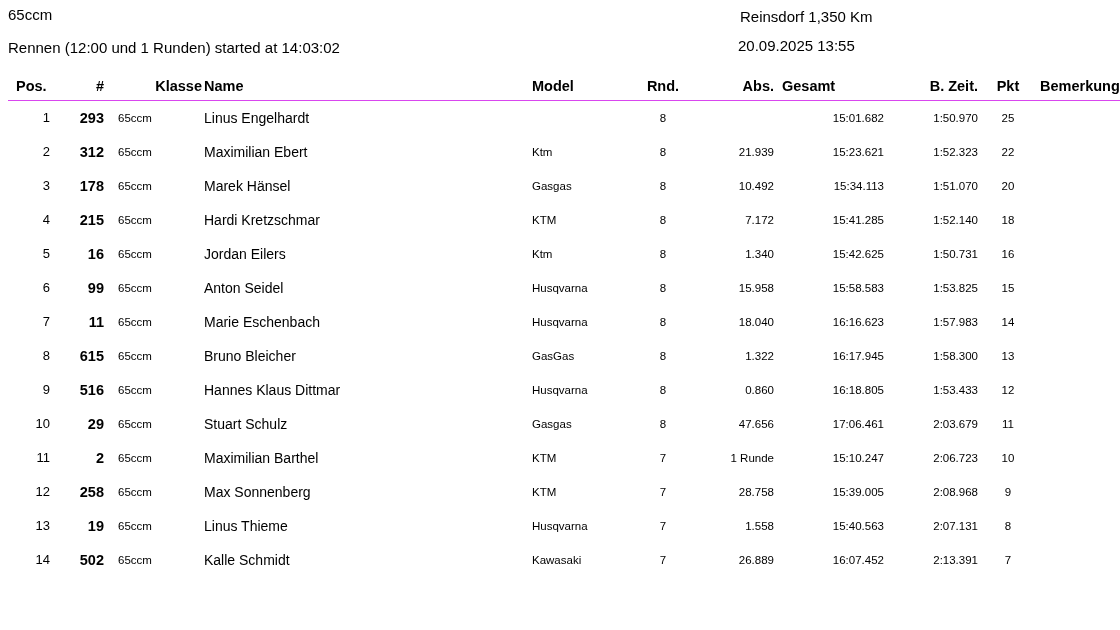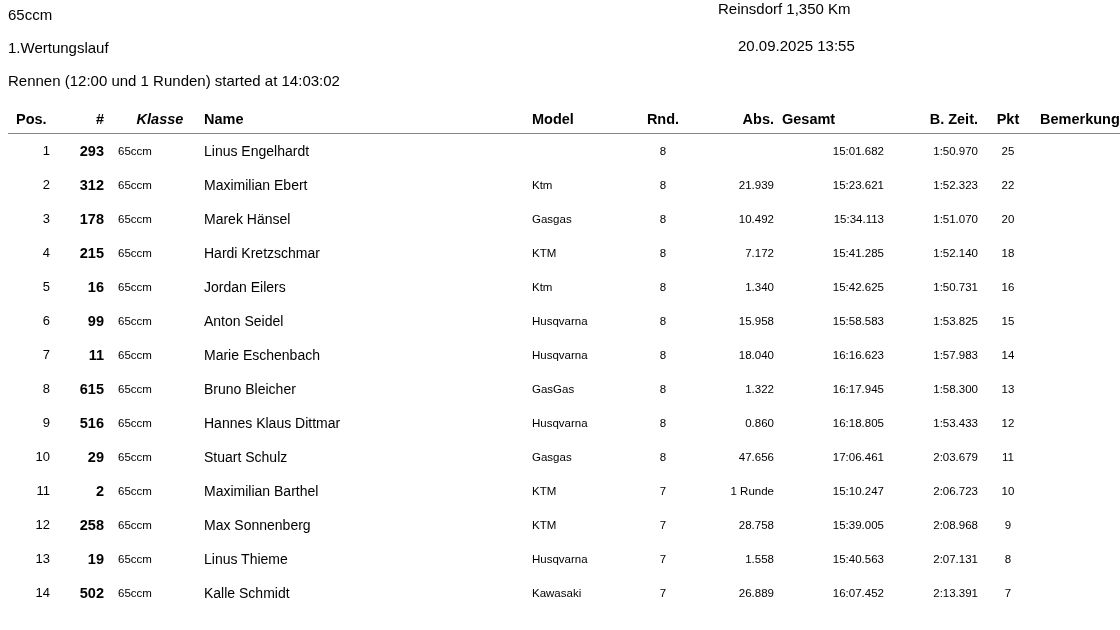--- a/index.html
+++ b/index.html
@@ -40,21 +40,21 @@
   }
   .hdr-right {
     position: absolute;
     left: 710px;
     font-size: 15px;
     white-space: nowrap;
   }
   .row1 { margin-top: 2px; }
   .row2 { margin-top: 8px; }
   .row3 { margin-top: 8px; }
-  .hdr-right.r1 { top: 0; }
+  .hdr-right.r1 { top: 8px; margin-left: 22px; }
   .hdr-right.r2 { top: 37px; left: 730px; }
 
   
   table.results {
     width: 1104px;
     border-collapse: collapse;
     margin-top: 14px;
     table-layout: fixed;
   }
   table.results thead th {
@@ -80,42 +80,39 @@
   .c-model  { width: 100px; text-align: left; font-size: 11.5px; margin-top: 8px; }
   .c-rnd    { width: 62px;  text-align: center; font-size: 11.5px; }
   .c-abs    { width: 88px;  text-align: right; padding-right: 8px !important; font-size: 11.5px; }
   .c-gesamt { width: 110px; text-align: right; padding-right: 8px !important; font-size: 11.5px; }
   .c-bzeit  { width: 92px;  text-align: right; padding-right: 6px !important; font-size: 11.5px; }
   .c-pkt    { width: 48px;  text-align: center; font-size: 11.5px; }
   .c-bem    { width: 110px; text-align: left; padding-left: 8px !important; font-size: 11.5px; }
 
   thead .c-pos    { text-align: left; padding-left: 8px !important; padding-right: 0 !important; }
   thead .c-num    { text-align: right; padding-right: 6px !important; }
-  thead .c-klasse { text-align: center; font-style: italic; }
+  thead .c-klasse { text-align: right; }
   thead .c-name   { text-align: left; }
   thead .c-model  { text-align: left; }
   thead .c-rnd    { text-align: center; }
   thead .c-abs    { text-align: right; }
   thead .c-gesamt { text-align: left; }
   thead .c-bzeit  { text-align: right; }
   thead .c-pkt    { text-align: center; }
   thead .c-bem    { text-align: left; }
 </style>
 </head>
 <body>
 
 <div class="page">
 
   <div class="header">
     <div class="header-row row1">
       <span class="hdr-left">65ccm</span>
     </div>
-    <div class="header-row row2">
-      <span class="hdr-left">1.Wertungslauf</span>
-    </div>
     <div class="header-row row3">
       <span class="hdr-left">Rennen (12:00 und 1 Runden) started at 14:03:02</span>
     </div>
     <span class="hdr-right r1">Reinsdorf 1,350 Km</span>
     <span class="hdr-right r2">20.09.2025 13:55</span>
   </div>
 
   <table class="results">
     <thead>
       <tr>

